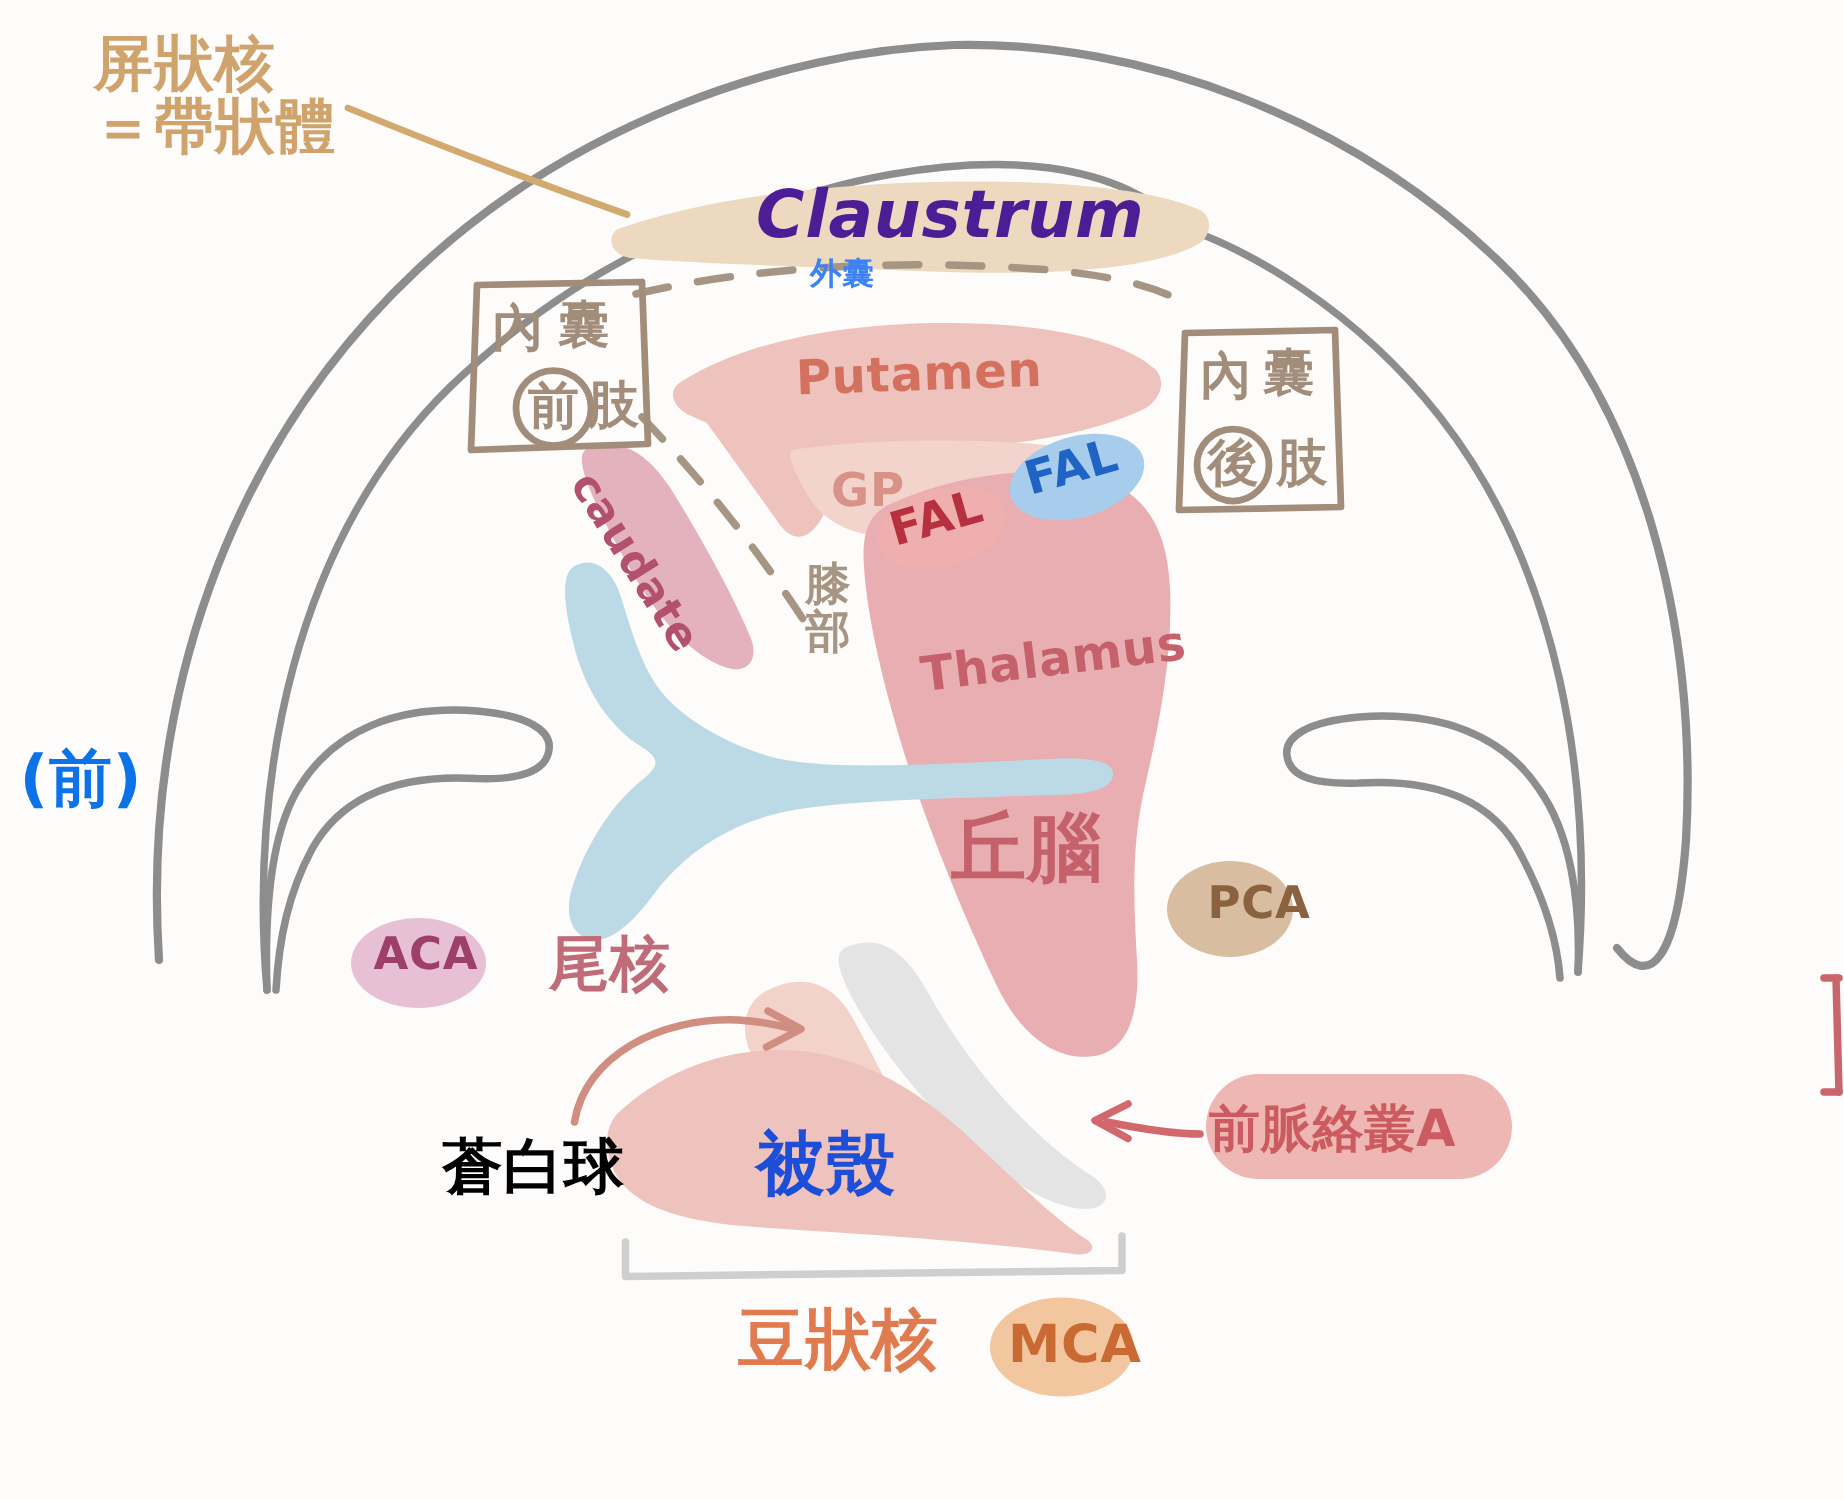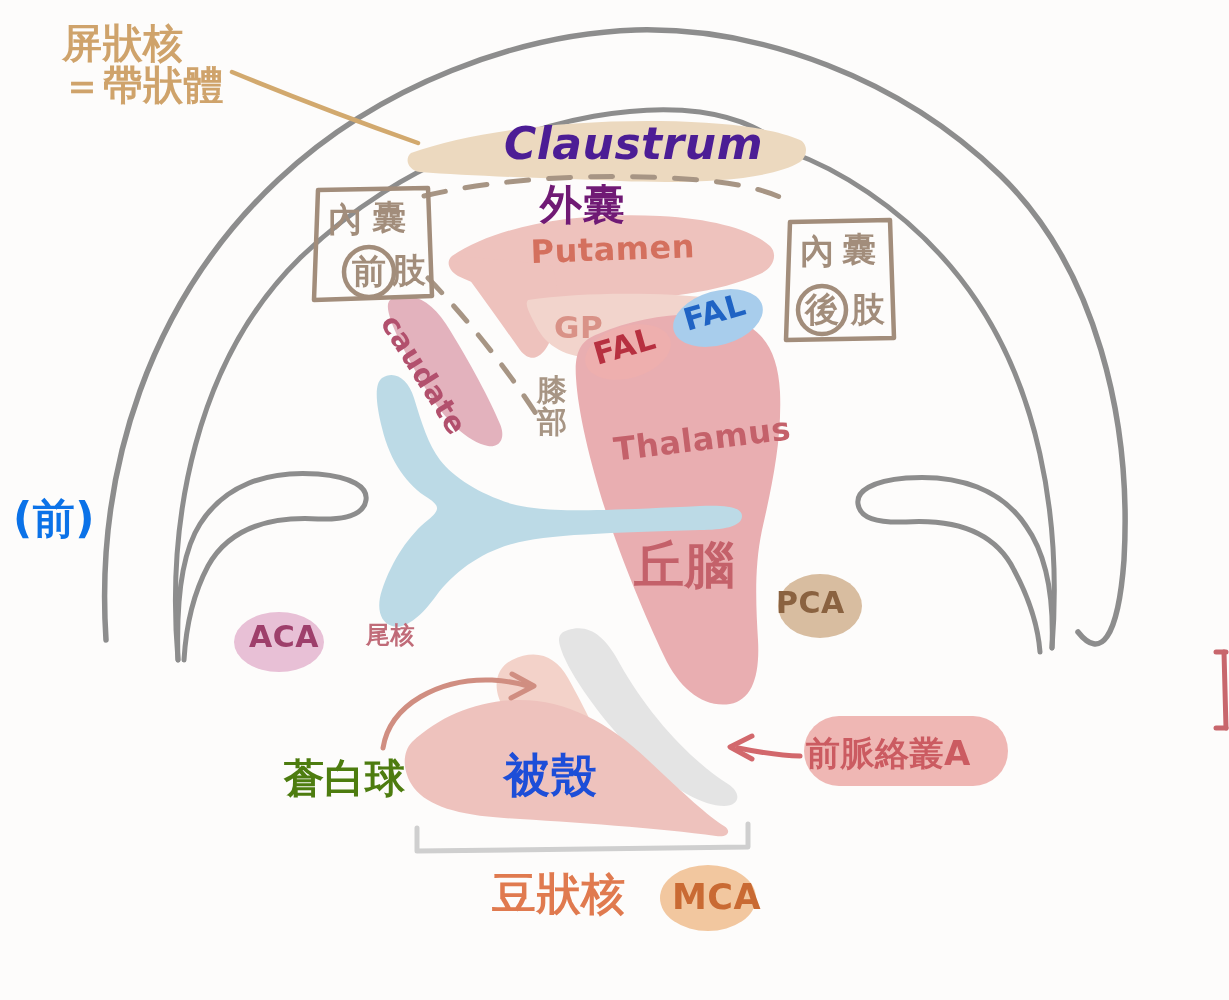--- a/index.html
+++ b/index.html
@@ -205,21 +205,21 @@
     </g>
   </svg>
 
   <div class="lbl cjk two-line" style="left:62px;top:22px;font-size:40px;color:#cfa36b;">
     <div>屏狀核</div>
     <div>＝帶狀體</div>
   </div>
 
   <div class="lbl latin" style="left:468px;top:122px;font-size:44px;color:#4c1d95;font-style:italic;margin-left:36px;">Claustrum</div>
 
-  <div class="lbl cjk" style="left:540px;top:184px;font-size:42px;color:#701a75;">外囊</div>
+  <div class="lbl cjk" style="left:540px;top:172px;font-size:21px;color:#3b82f6;">外囊</div>
 
   <div class="lbl cjk" style="left:328px;top:202px;font-size:34px;color:#a28d7b;">內</div>
   <div class="lbl cjk" style="left:372px;top:200px;font-size:34px;color:#a28d7b;">囊</div>
   <div class="lbl cjk" style="left:352px;top:254px;font-size:34px;color:#a28d7b;">前</div>
   <div class="lbl cjk" style="left:392px;top:253px;font-size:34px;color:#a28d7b;">肢</div>
 
   <div class="lbl cjk" style="left:800px;top:234px;font-size:34px;color:#a28d7b;">內</div>
   <div class="lbl cjk" style="left:842px;top:232px;font-size:34px;color:#a28d7b;">囊</div>
   <div class="lbl cjk" style="left:805px;top:292px;font-size:34px;color:#a28d7b;">後</div>
   <div class="lbl cjk" style="left:851px;top:292px;font-size:34px;color:#a28d7b;">肢</div>
@@ -238,29 +238,29 @@
   <div class="lbl latin rot-fal1" style="left:590px;top:340px;font-size:31px;color:#b73040;">FAL</div>
 
   <div class="lbl latin rot-fal2" style="left:680px;top:306px;font-size:31px;color:#1f63c4;">FAL</div>
 
   <div class="lbl latin rot-thal" style="left:612px;top:434px;font-size:32px;color:#c4616a;">Thalamus</div>
 
   <div class="lbl cjk" style="left:610px;top:540px;font-size:50px;color:#c4616a;margin-left:24px;">丘腦</div>
 
   <div class="lbl latin" style="left:249px;top:622px;font-size:30px;color:#9e3f6b;">ACA</div>
 
-  <div class="lbl latin" style="left:776px;top:588px;font-size:30px;color:#8a6240;">PCA</div>
+  <div class="lbl latin" style="left:805px;top:588px;font-size:30px;color:#8a6240;">PCA</div>
 
   <div class="lbl latin" style="left:672px;top:880px;font-size:35px;color:#c96a33;">MCA</div>
 
   <div class="lbl cjk" style="left:806px;top:736px;font-size:34px;color:#cb5b61;">前脈絡叢A</div>
 
-  <div class="lbl cjk" style="left:366px;top:623px;font-size:24px;color:#c06b78;">尾核</div>
-
-  <div class="lbl cjk" style="left:284px;top:758px;font-size:40px;color:#4d7c0f;">蒼白球</div>
+  <div class="lbl cjk" style="left:366px;top:623px;font-size:40px;color:#c06b78;">尾核</div>
+
+  <div class="lbl cjk" style="left:295px;top:758px;font-size:40px;color:#000000;">蒼白球</div>
 
   <div class="lbl cjk" style="left:504px;top:752px;font-size:46px;color:#1d4ed8;">被殼</div>
 
   <div class="lbl cjk" style="left:492px;top:872px;font-size:44px;color:#e07a4f;">豆狀核</div>
 
   <div class="lbl cjk" style="left:13px;top:498px;font-size:42px;color:#0b72e8;">(前)</div>
 
 </div>
 
 </body></html>

